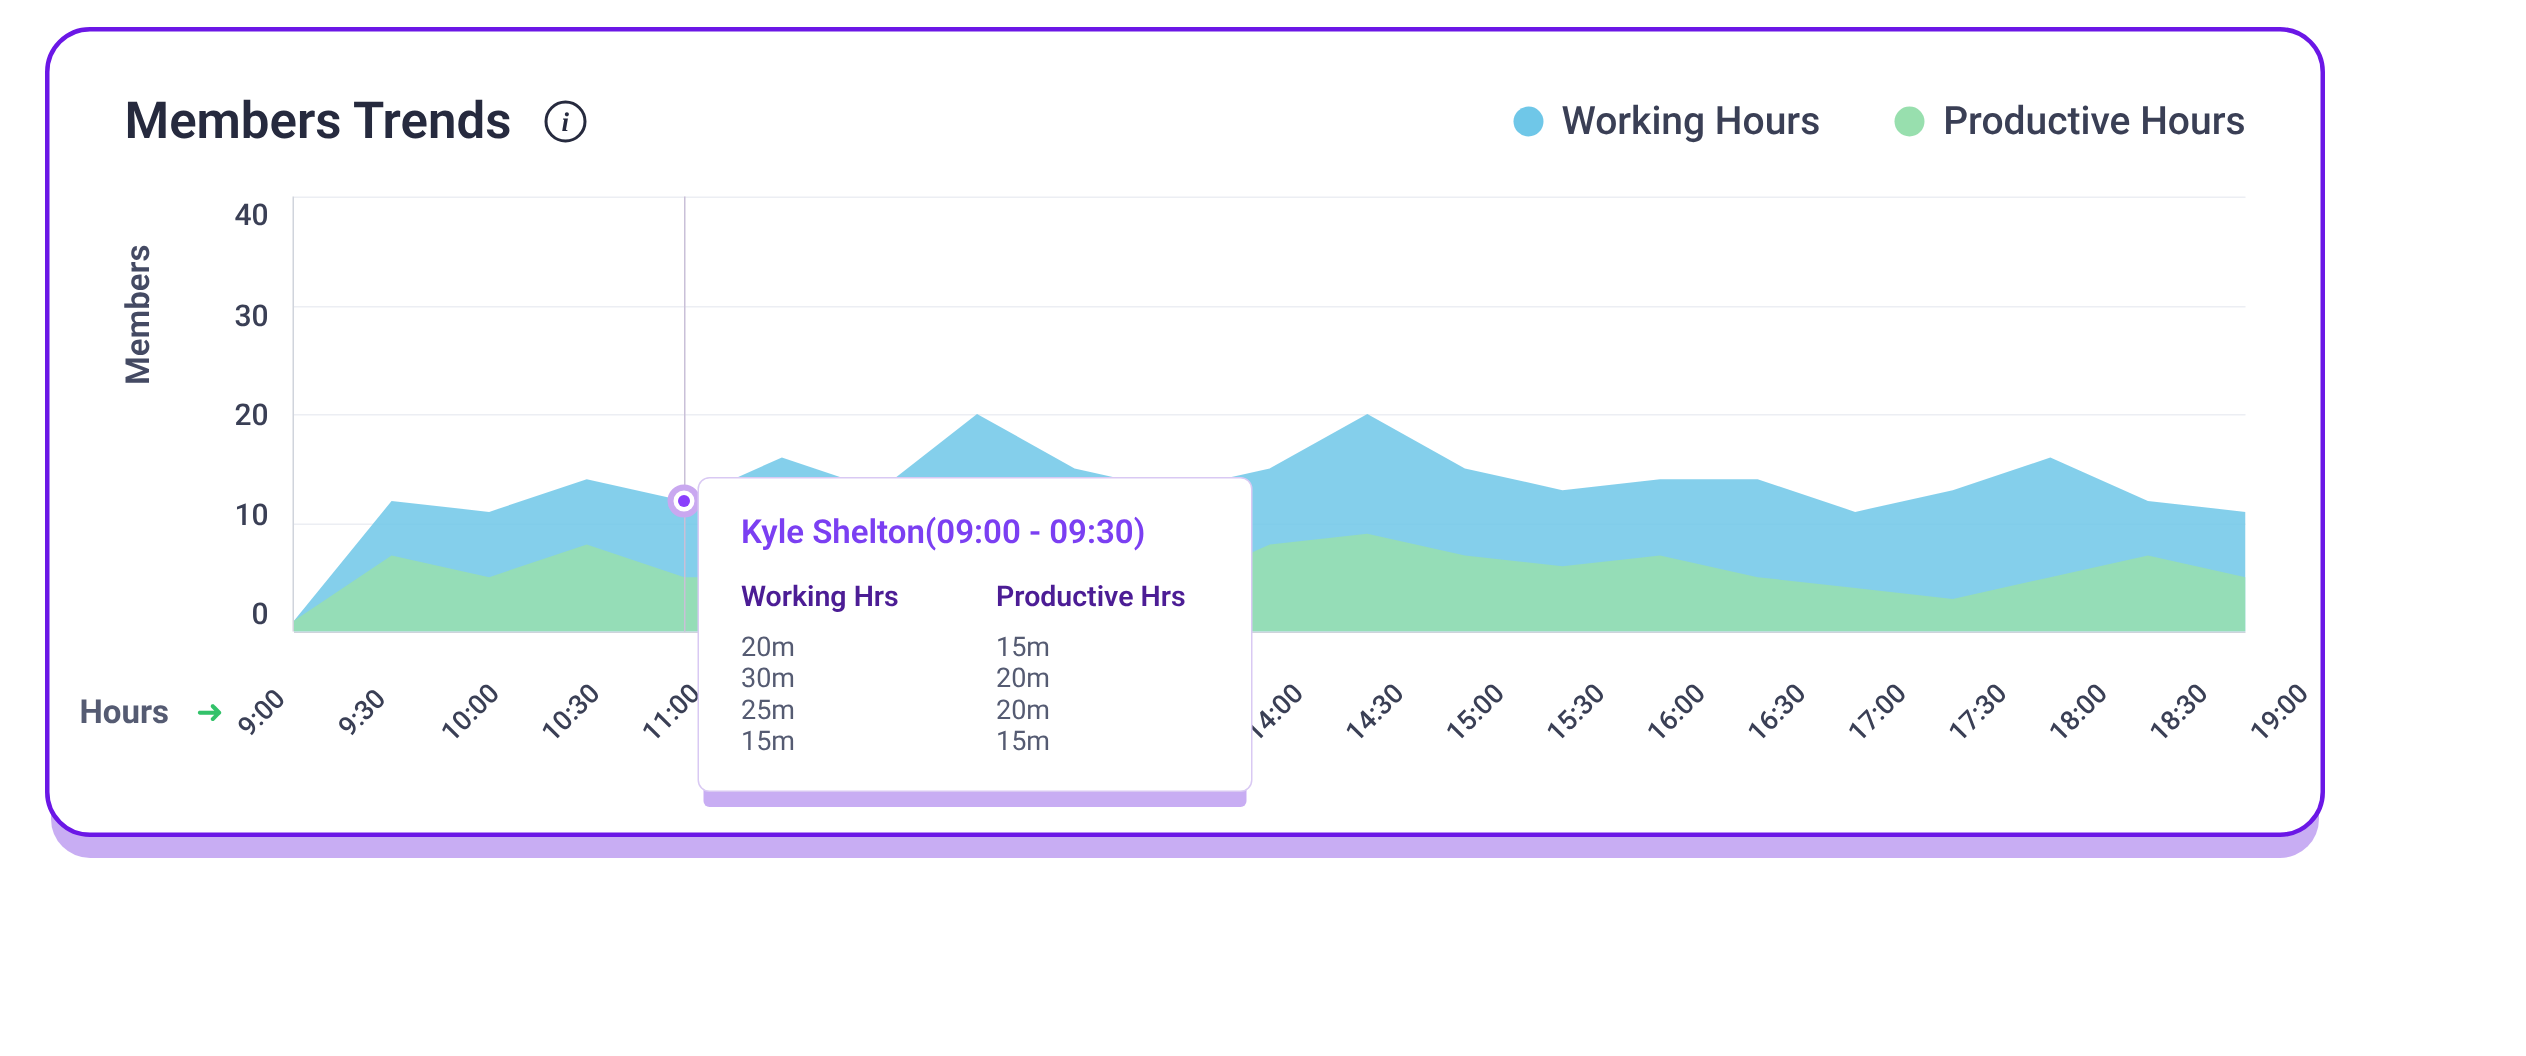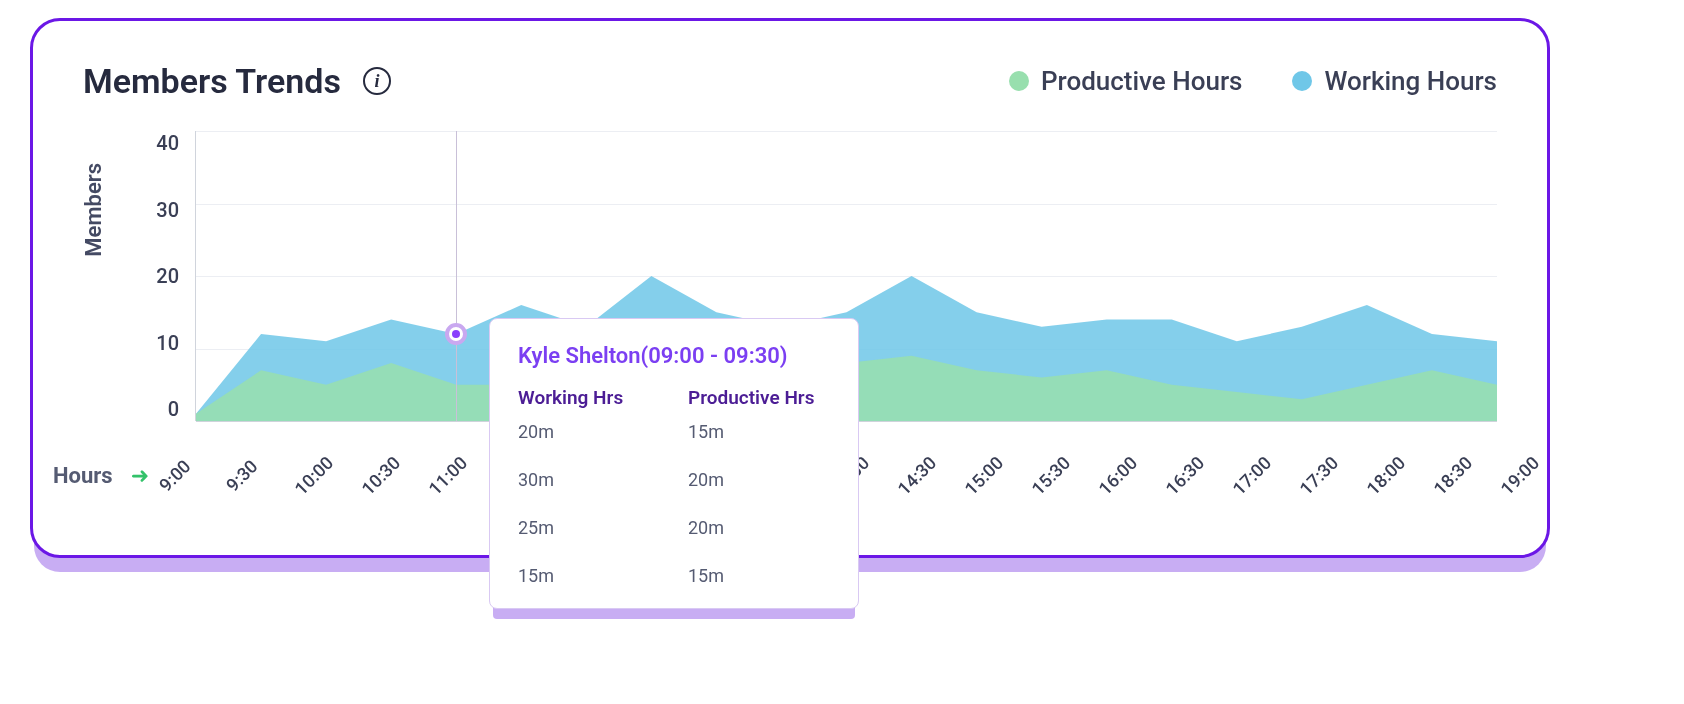--- a/index.html
+++ b/index.html
@@ -164,21 +164,21 @@
     transform-origin: center;
     font-size: 18px;
     color: #3a3f55;
     font-weight: 500;
     white-space: nowrap;
   }
 
   
   .tooltip {
     position: absolute;
-    left: 489px;
+    left: 465px;
     top: 318px;
     width: 370px;
     background: #fff;
     border: 1.5px solid #d9c9f3;
     border-radius: 8px;
     box-shadow: 0 14px 0px -4px rgba(96, 20, 220, 0.35);
     padding: 24px 28px 22px 28px;
   }
   .tooltip-title {
     font-size: 22px;
@@ -188,44 +188,44 @@
   }
   .tt-head {
     display: flex;
     gap: 30px;
     font-size: 19px;
     font-weight: 600;
     color: #4c1d95;
     margin-bottom: 12px;
   }
   .tt-head > div:first-child { width: 140px; }
-  .tt-rows { display:flex; flex-direction:column; gap:27px; }
+  .tt-rows { display:flex; flex-direction:column; gap:0; }
   .tt-row { display:flex; gap:30px; font-size:18px; color:#555b72; }
   .tt-row > div:first-child { width: 140px; }
 </style>
 </head>
 <body>
 
 <div class="card">
 
   <div class="header">
     <div class="title-group">
       <div class="title">Members Trends</div>
       <div class="info-icon">
         <span>i</span>
       </div>
     </div>
     <div class="legend">
       <div class="legend-item">
+        <span class="legend-dot" id="dot-working" style="background: rgb(111, 199, 232);"></span>
+        <span>Working Hours</span>
+      </div>
+      <div class="legend-item">
         <span class="legend-dot" id="dot-productive" style="background: rgb(152, 223, 174);"></span>
         <span>Productive Hours</span>
-      </div>
-      <div class="legend-item">
-        <span class="legend-dot" id="dot-working" style="background: rgb(111, 199, 232);"></span>
-        <span>Working Hours</span>
       </div>
     </div>
   </div>
 
   <div class="chart-wrap">
     <div class="ylabel">Members</div>
     <div class="yaxis" id="yaxis">
         <div>40</div>
         <div>30</div>
         <div>20</div>

